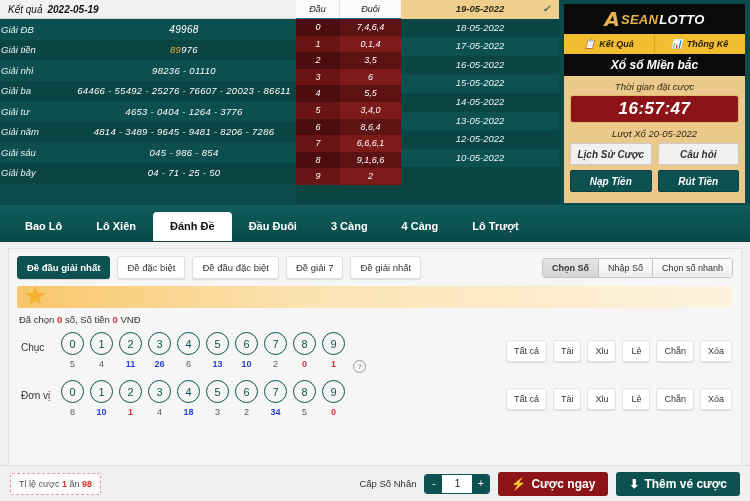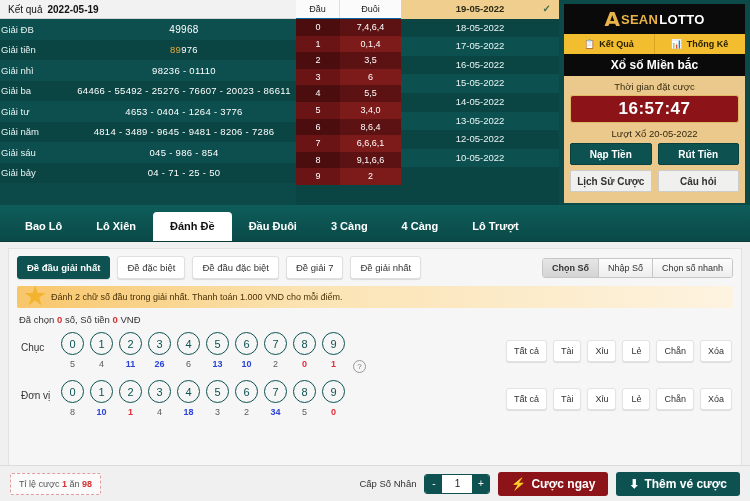--- a/index.html
+++ b/index.html
@@ -5,21 +5,21 @@
   * { box-sizing: border-box; margin: 0; padding: 0; }
   html, body {
     width: 750px; height: 501px;
     font-family: "Liberation Sans", sans-serif;
     background: #ffffff;
     overflow: hidden;
   }
   #app { position: relative; width: 750px; height: 501px; background:#0b4a49; }
 
   
-  .top { position:relative; display:flex; width:750px; height:205px; background:#0a4544; }
+  .top { position:relative; display:flex; width:750px; height:205px; background:#0a4544;font-style:italic; }
 
   
   .results { width:296px; background:#0b4a49; }
   .res-head {
     height:19px; background:#f2f2f2; color:#111; font-size:10px;
     display:flex; align-items:center; padding-left:8px; gap:5px;
     border-bottom:1px solid #d5d5d5;
   }
   .res-head .dt { font-weight:bold; color:#111; }
   .res-row { display:flex; align-items:center; height:20.5px; font-size:9.5px; color:#ffffff; }
@@ -317,27 +317,27 @@
           </div>
         <div class="brand-title">Xổ số Miền bắc</div>
       </div>
       <div class="brand-body">
         <div class="bet-time">Thời gian đặt cược</div>
         <div class="countdown">16:57:47</div>
         <div class="draw-line">
           <span>Lượt Xổ</span>
           <span>20-05-2022</span>
         </div>
+        <div id="brand-btns-2" class="brand-btns">
+            <div class="bbtn light">Lịch Sử Cược</div>
+            <div class="bbtn light">Câu hỏi</div>
+          </div>
         <div id="brand-btns-1" class="brand-btns">
             <div class="bbtn teal">Nạp Tiền</div>
             <div class="bbtn teal">Rút Tiền</div>
-          </div>
-        <div id="brand-btns-2" class="brand-btns">
-            <div class="bbtn light">Lịch Sử Cược</div>
-            <div class="bbtn light">Câu hỏi</div>
           </div>
       </div>
     </div>
   </div>
 
   <div class="navbar" id="navbar">
       <div class="navtab">Bao Lô</div>
       <div class="navtab">Lô Xiên</div>
       <div class="navtab active">Đánh Đề</div>
       <div class="navtab">Đầu Đuôi</div>
@@ -359,21 +359,20 @@
           </div>
         <div class="segmented" id="modes">
             <div class="seg active">Chọn Số</div>
             <div class="seg">Nhập Số</div>
             <div class="seg">Chọn số nhanh</div>
           </div>
       </div>
 
       <div class="notice">
         <span class="star">★</span>
-        <span>Đánh 2 chữ số đầu trong giải nhất. Thanh toán 1.000 VND cho mỗi điểm.</span>
       </div>
 
       <div class="chosen">
         <span>Đã chọn</span>
         <span class="red">0</span>
         <span>số,  Số tiền</span>
         <span class="red">0</span>
         <span>VNĐ</span>
       </div>
 

